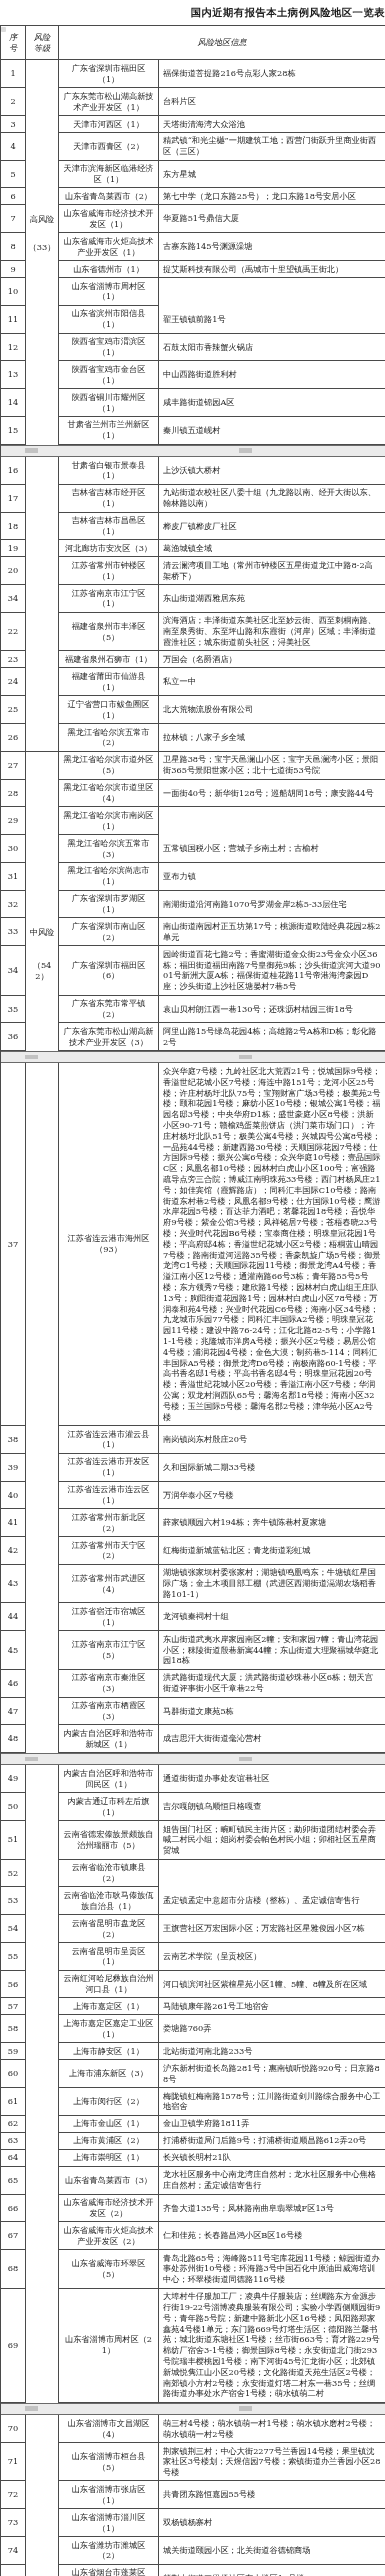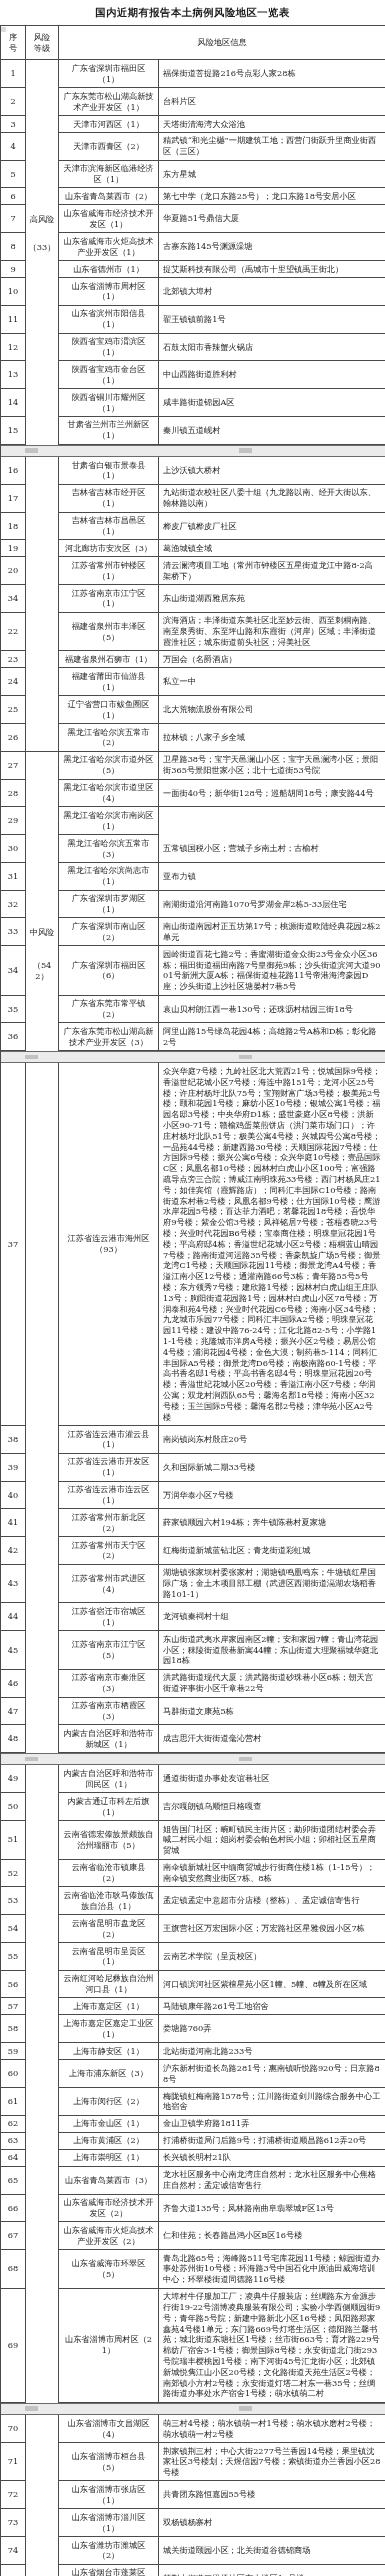--- a/index.html
+++ b/index.html
@@ -1,21 +1,21 @@
 <!DOCTYPE html>
 <html style="font-size:8.2px"><head>
 <meta charset="utf-8">
 <style>
   html,body{margin:0;padding:0;background:#ffffff;}
   body{width:385px;font-family:"DejaVu Serif","Liberation Serif",serif;color:#1c1c1c;position:relative;}
-  .title{font-size:10.3px;font-weight:bold;text-align:center;padding:6.2px 0 5.2px 0;letter-spacing:0.5px;}
+  .title{font-size:10.3px;font-weight:bold;text-align:right;padding:6.2px 0 5.2px 0;letter-spacing:0.5px;}
   .anchor-mark{position:absolute;left:1px;top:27px;width:4.6px;height:4.6px;background:#dcdcdc;border-radius:1px;}
   .tbl{width:384px;border-left:0.5px solid #4a4a4a;border-right:0.5px solid #4a4a4a;border-top:0.5px solid #4a4a4a;}
   .row{display:grid;grid-template-columns:25px 33px 100px 1fr;}
-  .row.header{grid-template-columns:25px 33px 1fr;}
+  .row.header{grid-template-columns:25px 33px 1fr;font-style:italic;}
   .cell{border-bottom:0.5px solid #4a4a4a;border-right:0.5px solid #4a4a4a;font-size:8.2px;line-height:10.8px;
         padding:2.6px 2.1px;display:flex;align-items:center;justify-content:center;text-align:center;
         word-break:break-all;min-height:10.8px;}
   .cell.last{border-right:none;}
   .cell.info{justify-content:flex-start;text-align:left;padding:2.6px 4.1px;}
   .cell.riskcol{border-bottom:none;}
   .cell.risk-end{border-bottom:0.5px solid #4a4a4a;}
   .header .cell{font-size:8.2px;padding:5.7px 1px;}
   .header .cell.hno{padding-left:7.2px;padding-right:7.2px;}
   .header .cell.hrisk{padding-left:7.2px;padding-right:7.2px;}
@@ -91,21 +91,20 @@
     <div class="row">
     <div class="cell">9</div>
     <div class="cell riskcol"></div>
     <div class="cell">山东省德州市（1）</div>
     <div class="cell last info">提艾斯科技有限公司（禹城市十里望镇禹王街北）</div>
   </div>
     <div class="row">
     <div class="cell">10</div>
     <div class="cell riskcol"></div>
     <div class="cell">山东省淄博市周村区（1）</div>
-    <div class="cell last info">北郊镇大埠村</div>
   </div>
     <div class="row">
     <div class="cell">11</div>
     <div class="cell riskcol"></div>
     <div class="cell">山东省滨州市阳信县（1）</div>
     <div class="cell last info">翟王镇镇前路1号</div>
   </div>
     <div class="row">
     <div class="cell">12</div>
     <div class="cell riskcol"></div>
@@ -354,21 +353,20 @@
     <div class="row">
     <div class="cell">51</div>
     <div class="cell riskcol"></div>
     <div class="cell">云南省德宏傣族景颇族自治州瑞丽市（5）</div>
     <div class="cell last info">姐告国门社区；畹町镇民主街片区；勐卯街道团结村委会弄喊二村民小组；姐岗村委会帕色村民小组；卯相社区五星商贸城</div>
   </div>
     <div class="row">
     <div class="cell">52</div>
     <div class="cell riskcol"></div>
     <div class="cell">云南省临沧市镇康县（2）</div>
-    <div class="cell last info">南伞镇新城社区中缅商贸城步行街商住楼1栋（1-15号）；南伞镇安然商业街区7栋、8栋</div>
   </div>
     <div class="row">
     <div class="cell">53</div>
     <div class="cell riskcol"></div>
     <div class="cell">云南省临沧市耿马傣族佤族自治县（1）</div>
     <div class="cell last info">孟定镇孟定中意超市分店楼（整栋）、孟定诚信寄售行</div>
   </div>
     <div class="row">
     <div class="cell">54</div>
     <div class="cell riskcol"></div>

